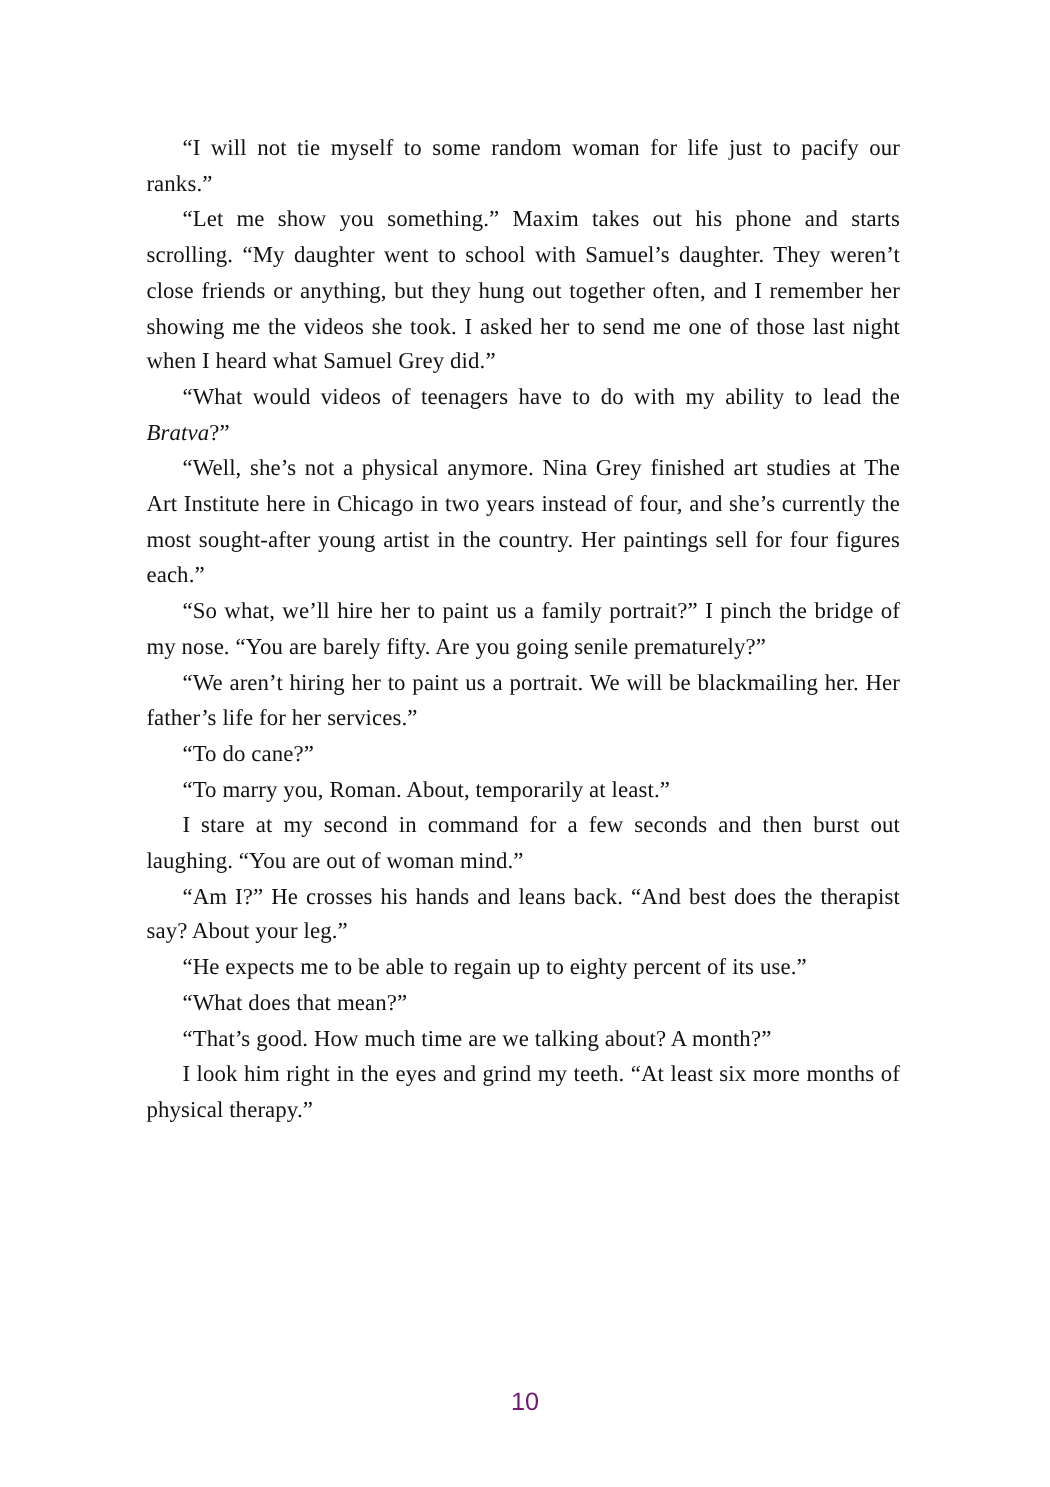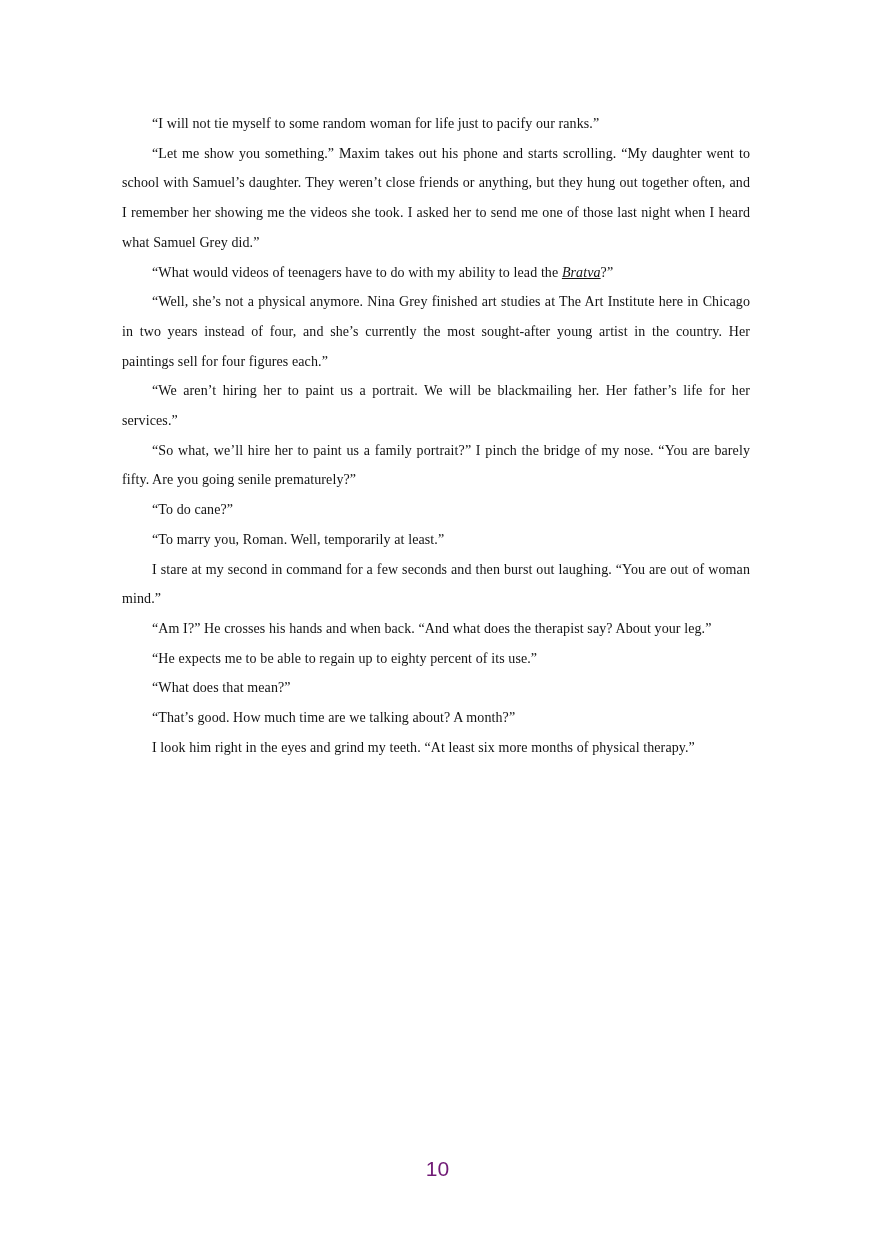--- a/index.html
+++ b/index.html
@@ -22,29 +22,28 @@
   .text-block {
     position: absolute;
     left: 122px;
     top: 109px;
     width: 628px;
     color: #121212;
   }
   .text-block p {
     margin: 0;
     padding: 0;
-    font-size: 14px;
+    font-size: 19px;
     line-height: 29.7px;
     text-indent: 30px;
     text-align: justify;
     letter-spacing: 0.1px;
   }
   .text-block p span.italic {
     font-style: italic;
-    text-decoration: underline;
   }
   .page-number {
     position: absolute;
     top: 1157px;
     left: 0;
     width: 875px;
     text-align: center;
     font-family: "Liberation Sans", sans-serif;
     font-size: 21px;
     color: #701a75;
@@ -52,25 +51,25 @@
 </style>
 </head>
 <body>
 
 <div class="page">
   <div class="text-block">
       <p><span>“I will not tie myself to some random woman for life just to pacify our ranks.”</span></p>
       <p><span>“Let me show you something.” Maxim takes out his phone and starts scrolling. “My daughter went to school with Samuel’s daughter. They weren’t close friends or anything, but they hung out together often, and I remember her showing me the videos she took. I asked her to send me one of those last night when I heard what Samuel Grey did.”</span></p>
       <p><span>“What would videos of teenagers have to do with my ability to lead the </span><span class="italic">Bratva</span><span>?”</span></p>
       <p><span>“Well, she’s not a physical anymore. Nina Grey finished art studies at The Art Institute here in Chicago in two years instead of four, and she’s currently the most sought-after young artist in the country. Her paintings sell for four figures each.”</span></p>
+      <p><span>“So what, we’ll hire her to paint us a family portrait?” I pinch the bridge of my nose. “You are barely fifty. Are you going senile prematurely?”</span></p>
       <p><span>“We aren’t hiring her to paint us a portrait. We will be blackmailing her. Her father’s life for her services.”</span></p>
-      <p><span>“So what, we’ll hire her to paint us a family portrait?” I pinch the bridge of my nose. “You are barely fifty. Are you going senile prematurely?”</span></p>
       <p><span>“To do cane?”</span></p>
-      <p><span>“To marry you, Roman. Well, temporarily at least.”</span></p>
+      <p><span>“To marry you, Roman. About, temporarily at least.”</span></p>
       <p><span>I stare at my second in command for a few seconds and then burst out laughing. “You are out of woman mind.”</span></p>
-      <p><span>“Am I?” He crosses his hands and when back. “And what does the therapist say? About your leg.”</span></p>
+      <p><span>“Am I?” He crosses his hands and leans back. “And best does the therapist say? About your leg.”</span></p>
       <p><span>“He expects me to be able to regain up to eighty percent of its use.”</span></p>
       <p><span>“What does that mean?”</span></p>
       <p><span>“That’s good. How much time are we talking about? A month?”</span></p>
       <p><span>I look him right in the eyes and grind my teeth. “At least six more months of physical therapy.”</span></p>
     </div>
   <div class="page-number">10</div>
 </div>
 
 </body></html>

